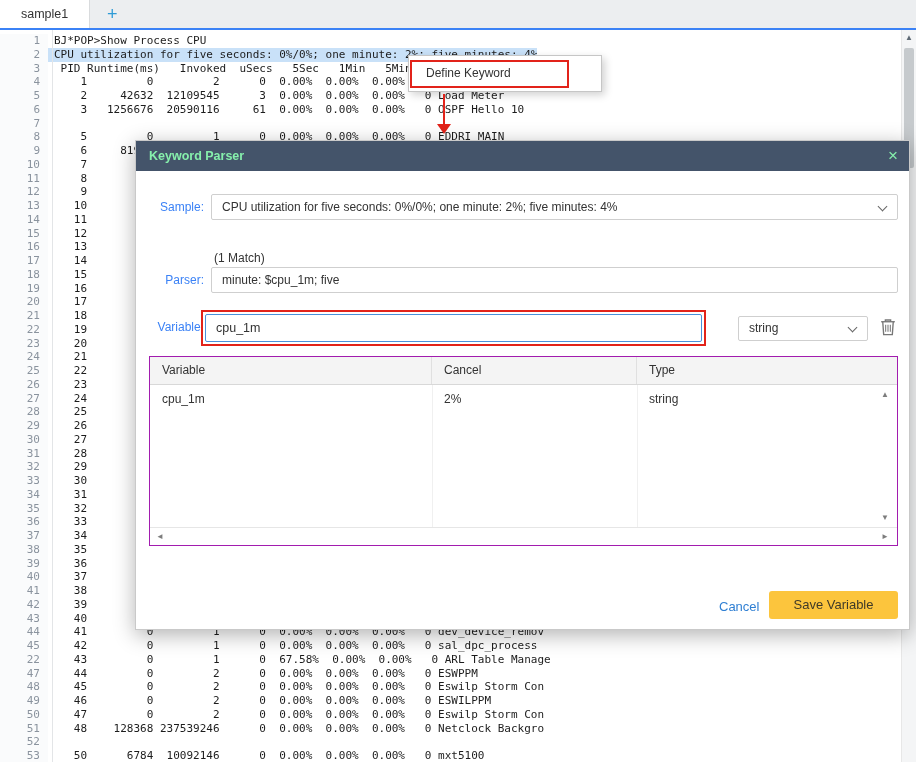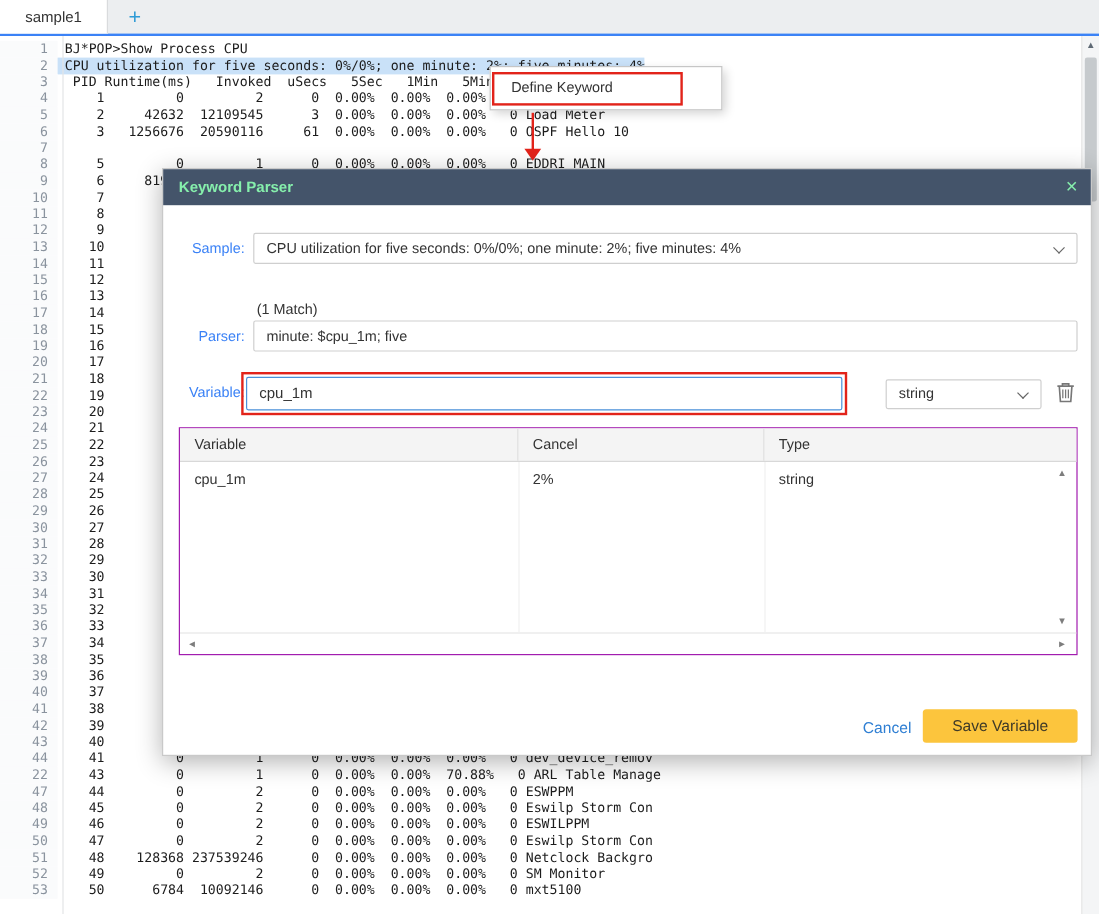--- a/index.html
+++ b/index.html
@@ -310,24 +310,28 @@
       <div class="line">
         <span class="ln">43</span>
         <span class="lt">   40</span>
       </div>
 
       <div class="line">
         <span class="ln">44</span>
         <span class="lt">   41         0         1      0  0.00%  0.00%  0.00%   0 dev_device_remov</span>
       </div>
 
+      <div class="line">
+        <span class="ln">45</span>
+        <span class="lt">   42         0         1      0  0.00%  0.00%  0.00%   0 sal_dpc_process</span>
+      </div>
 
       <div class="line">
         <span class="ln">22</span>
-        <span class="lt">   43         0         1      0  0.00%  0.00%  70.88%   0 ARL Table Manage</span>
+        <span class="lt">   43         0         1      0  67.58%  0.00%  0.00%   0 ARL Table Manage</span>
       </div>
 
       <div class="line">
         <span class="ln">47</span>
         <span class="lt">   44         0         2      0  0.00%  0.00%  0.00%   0 ESWPPM</span>
       </div>
 
       <div class="line">
         <span class="ln">48</span>
         <span class="lt">   45         0         2      0  0.00%  0.00%  0.00%   0 Eswilp Storm Con</span>
@@ -343,21 +347,20 @@
         <span class="lt">   47         0         2      0  0.00%  0.00%  0.00%   0 Eswilp Storm Con</span>
       </div>
 
       <div class="line">
         <span class="ln">51</span>
         <span class="lt">   48    128368 237539246      0  0.00%  0.00%  0.00%   0 Netclock Backgro</span>
       </div>
 
       <div class="line">
         <span class="ln">52</span>
-        <span class="lt">   49         0         2      0  0.00%  0.00%  0.00%   0 SM Monitor</span>
       </div>
 
       <div class="line">
         <span class="ln">53</span>
         <span class="lt">   50      6784  10092146      0  0.00%  0.00%  0.00%   0 mxt5100</span>
       </div>
     </div>
 </div>
 
 <div class="vscroll">

